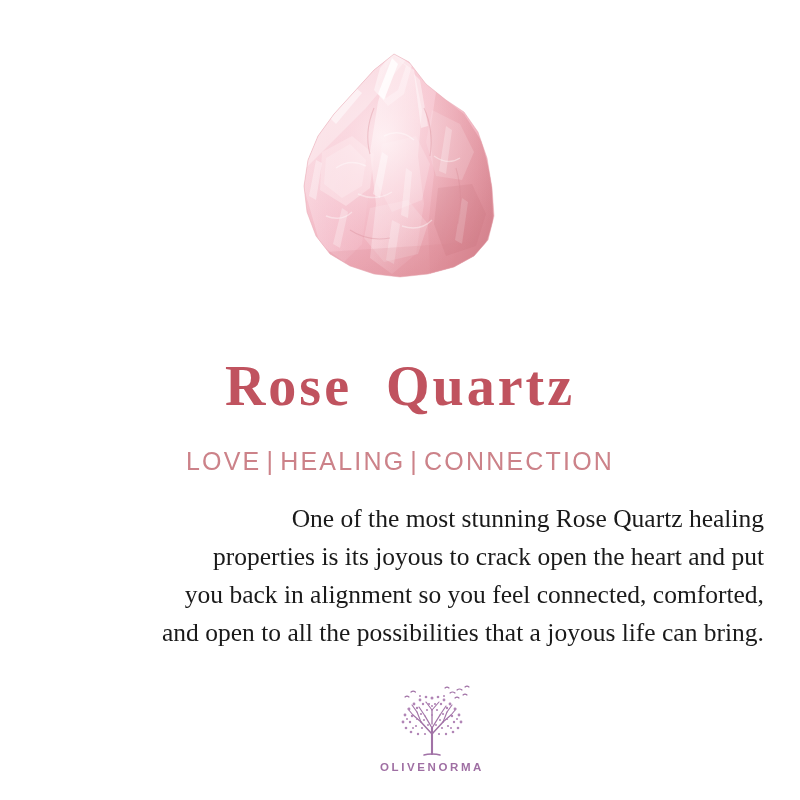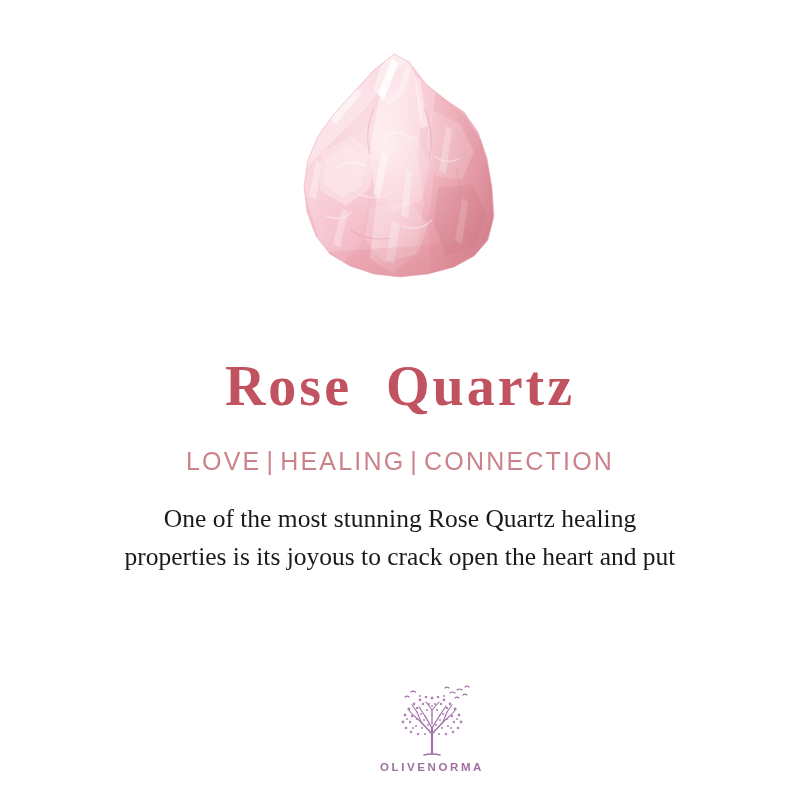--- a/index.html
+++ b/index.html
@@ -84,20 +84,21 @@
     text-align: center;
     font-family: "Liberation Serif", "DejaVu Serif", serif;
     font-size: 25.5px;
     font-weight: 400;
     color: #1a1a1a;
     line-height: 38px;
   }
   .body-copy .line {
     display: block;
     white-space: nowrap;
+    text-align: right;
   }
 
   
   .logo {
     position: absolute;
     top: 684px;
     left: 0;
     width: 800px;
     display: flex;
     flex-direction: column;
@@ -231,20 +232,22 @@
     </svg>
   </div>
 
   <h1 class="title">Rose  Quartz</h1>
 
   <div class="subtitle"><span>LOVE</span><span class="sep">|</span><span>HEALING</span><span class="sep">|</span><span>CONNECTION</span></div>
 
   <div class="body-copy">
     <span class="line">One of the most stunning Rose Quartz healing</span>
     <span class="line">properties is its joyous to crack open the heart and put</span>
+    <span class="line">you back in alignment so you feel connected, comforted,</span>
+    <span class="line">and open to all the possibilities that a joyous life can bring.</span>
   </div>
 
   <div class="logo">
     <svg class="logo-mark" viewBox="0 0 78 74" xmlns="http://www.w3.org/2000/svg">
       <g fill="none" stroke="#a172a6" stroke-width="1.1" stroke-linecap="round">
 
         <path d="M39 70 L39 44" stroke-width="2.1"></path>
         <path d="M39 70 q-5 0 -8 1" stroke-width="1.6"></path>
         <path d="M39 70 q5 0 8 1" stroke-width="1.6"></path>
 

